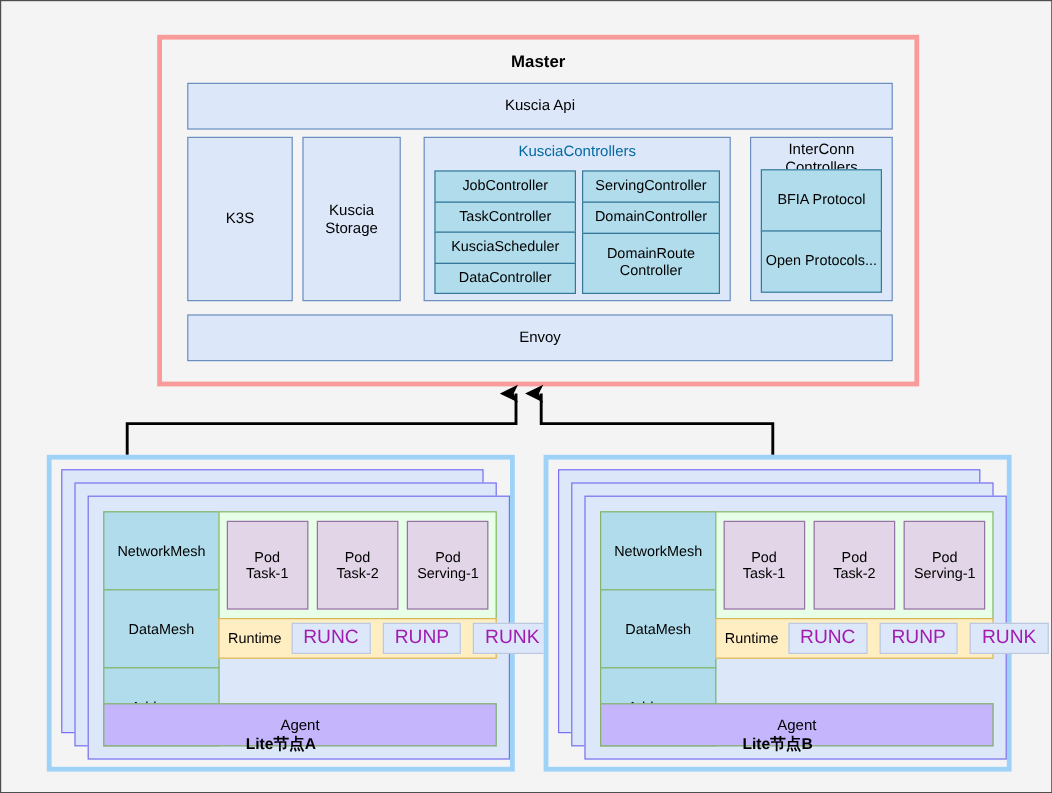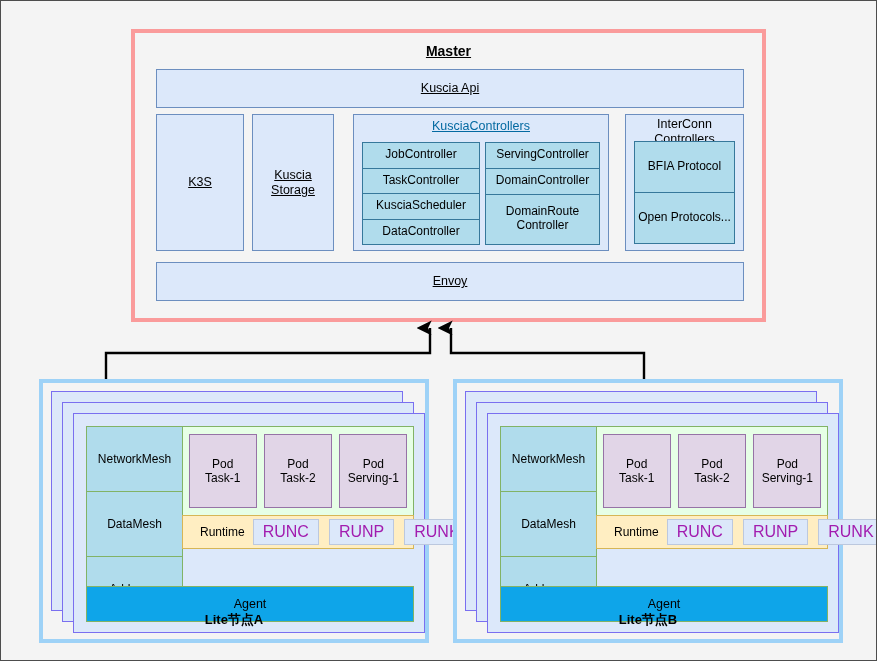--- a/index.html
+++ b/index.html
@@ -20,21 +20,20 @@
     overflow: hidden;
   }
   .abs { position: absolute; box-sizing: border-box; }
 
   .ctr {
     display: flex;
     align-items: center;
     justify-content: center;
     text-align: center;
     line-height: 1.18;
-    text-decoration: underline;
   }
 
   
   #master-panel {
     left: 130px; top: 28px; width: 635px; height: 293px;
     background: #f4f4f4;
     border: 4px solid #fa9b9b;
   }
   #master-title {
     left: 130px; top: 38px; width: 635px; height: 24px;
@@ -158,36 +157,36 @@
     display: flex; align-items: center; justify-content: center;
     text-align: center; font-size: 12px; color: #000; line-height: 1.2;
     box-sizing: border-box;
   }
   .runtime-row {
     position: absolute;
     left: 0; top: 89px; right: 0; height: 34px;
     background: #ffeec2;
     border: 1px solid #d6b656;
     display: flex; align-items: center;
-    padding-left: 17px;
+    padding-left: 7px;
     box-sizing: border-box;
   }
   .runtime-label { font-size: 12px; color: #000; margin-right: 8px; }
   .run-chip {
     background: #dce8fa;
     border: 1px solid #bcc8de;
     font-size: 16px; color: #a21caf;
     padding: 3px 9px;
     margin-right: 10px;
     box-sizing: border-box;
   }
   .agent-row {
     position: absolute;
     left: 0; right: 0; bottom: 0; height: 34px;
-    background: #0ea5e9;
+    background: #c4b5fd;
     border: 1px solid #82b366;
     display: flex; align-items: center; justify-content: center;
     font-size: 12.5px; color: #000;
   }
 </style>
 </head>
 <body>
 
 <div id="canvas">
 

